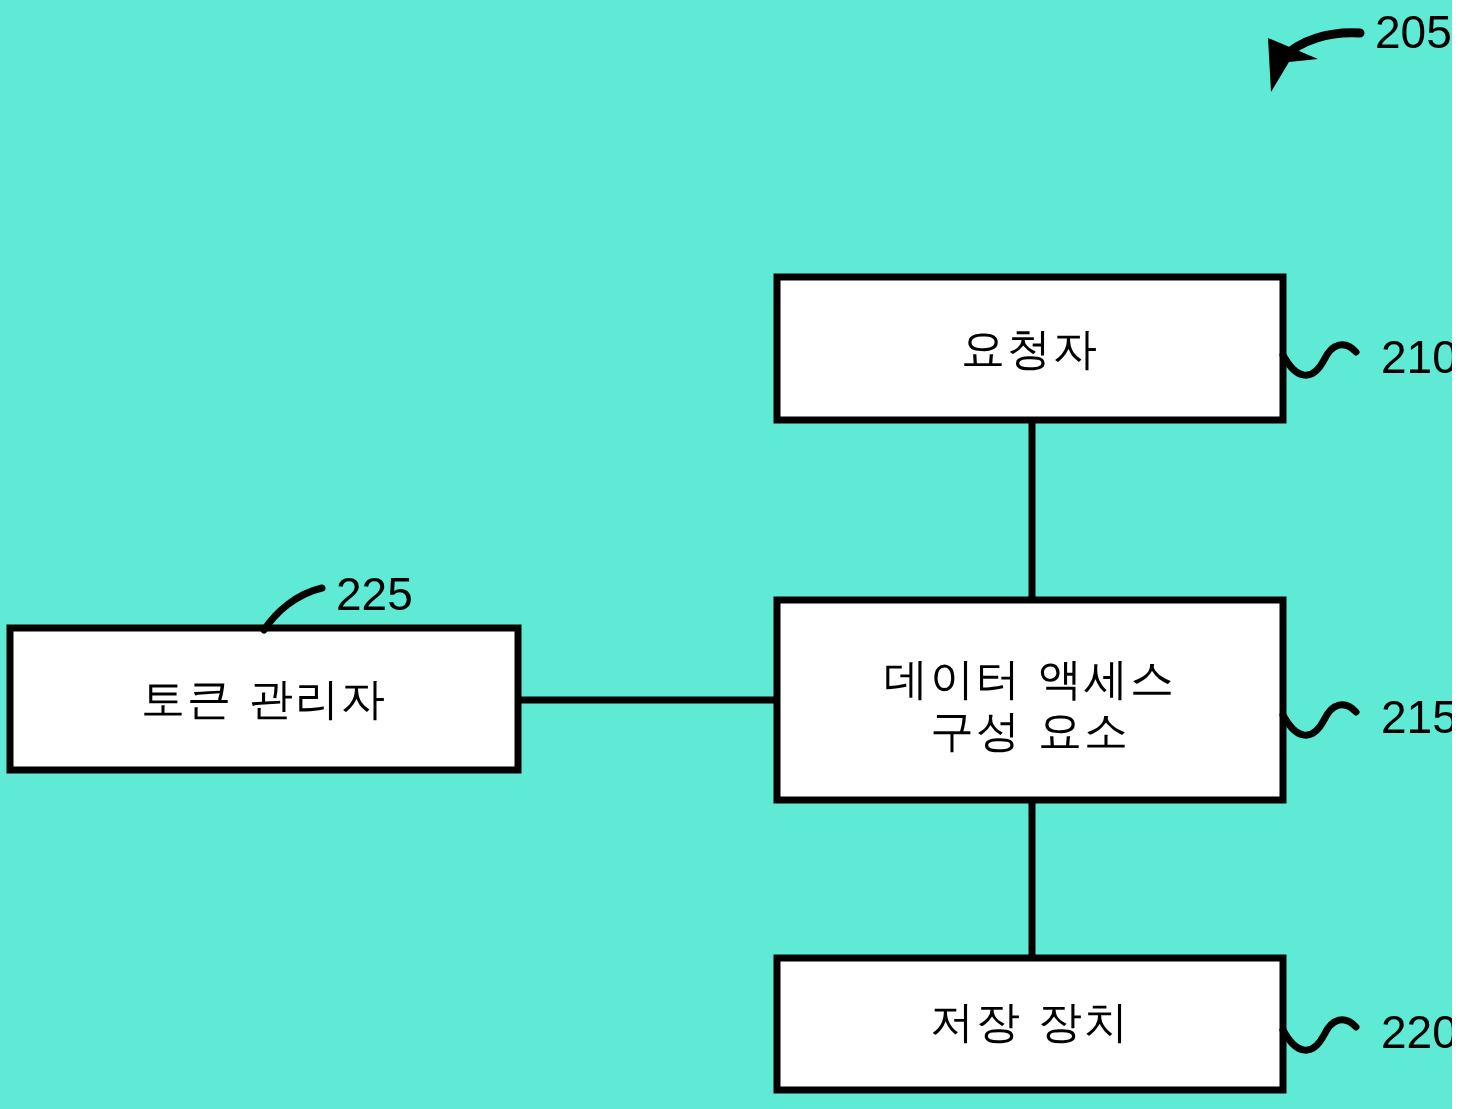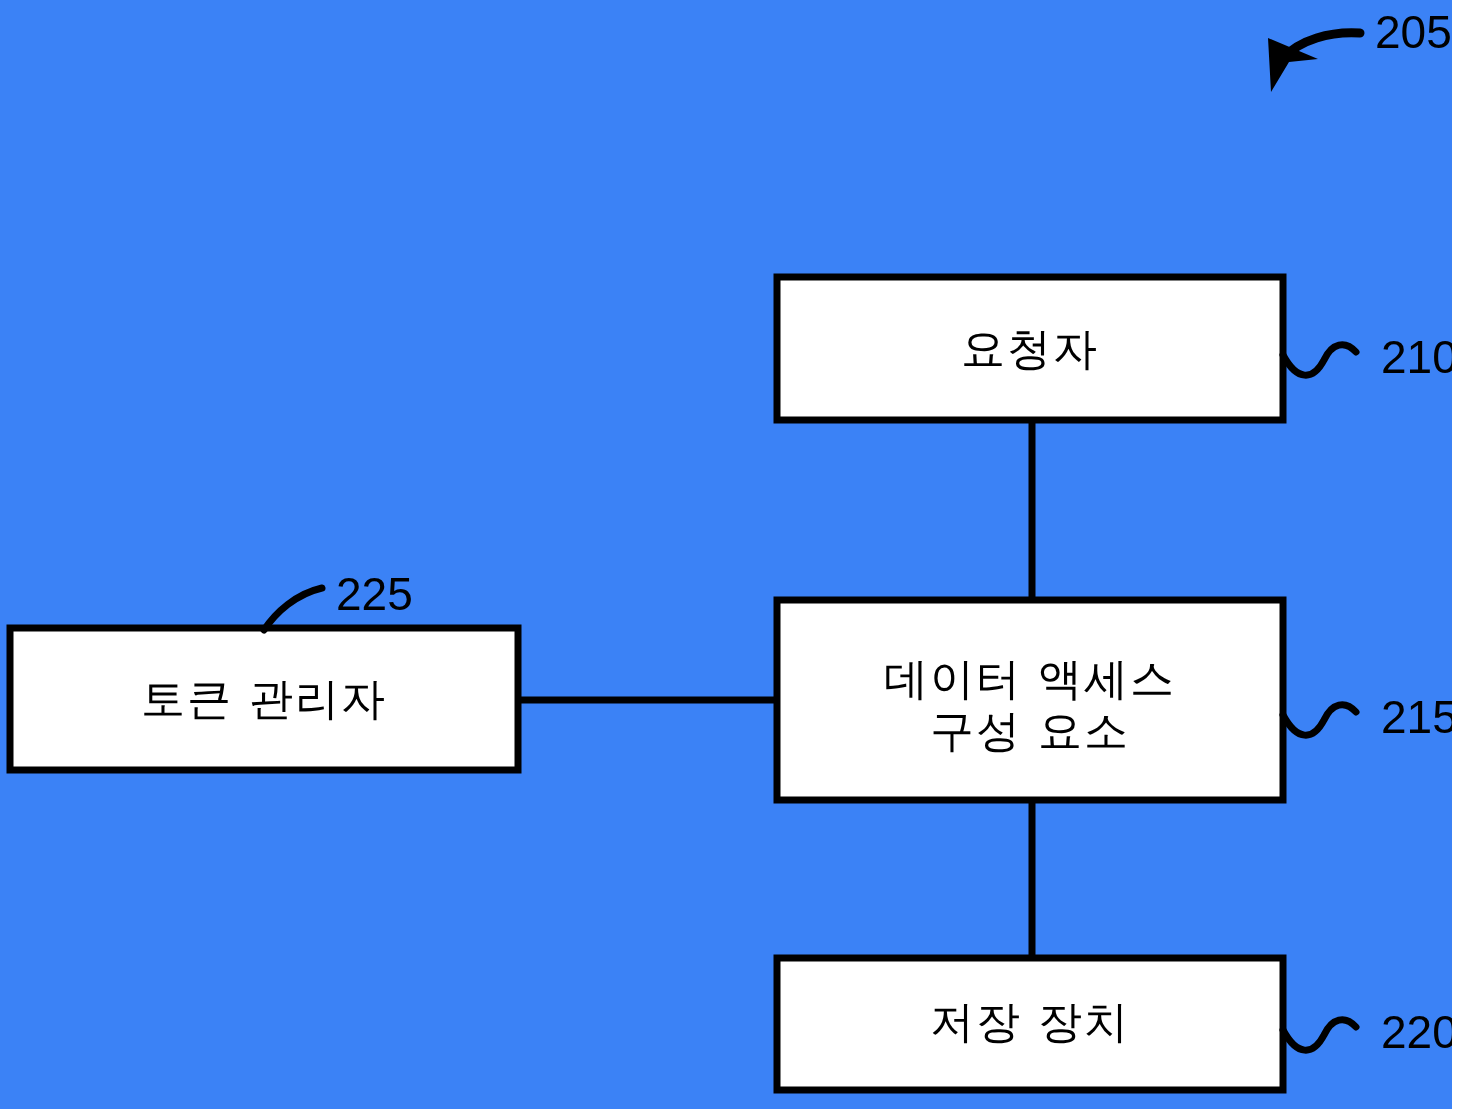--- a/index.html
+++ b/index.html
@@ -7,21 +7,21 @@
     padding: 0;
     background: #ffffff;
   }
   body {
     font-family: "Liberation Sans", "DejaVu Sans", sans-serif;
   }
   #figure {
     position: relative;
     width: 1452px;
     height: 1109px;
-    background: #3b82f6;
+    background: #5eead4;
     overflow: hidden;
   }
   #figure svg {
     position: absolute;
     left: 0;
     top: 0;
     width: 1472px;
     height: 1109px;
   }
   .box-label {

